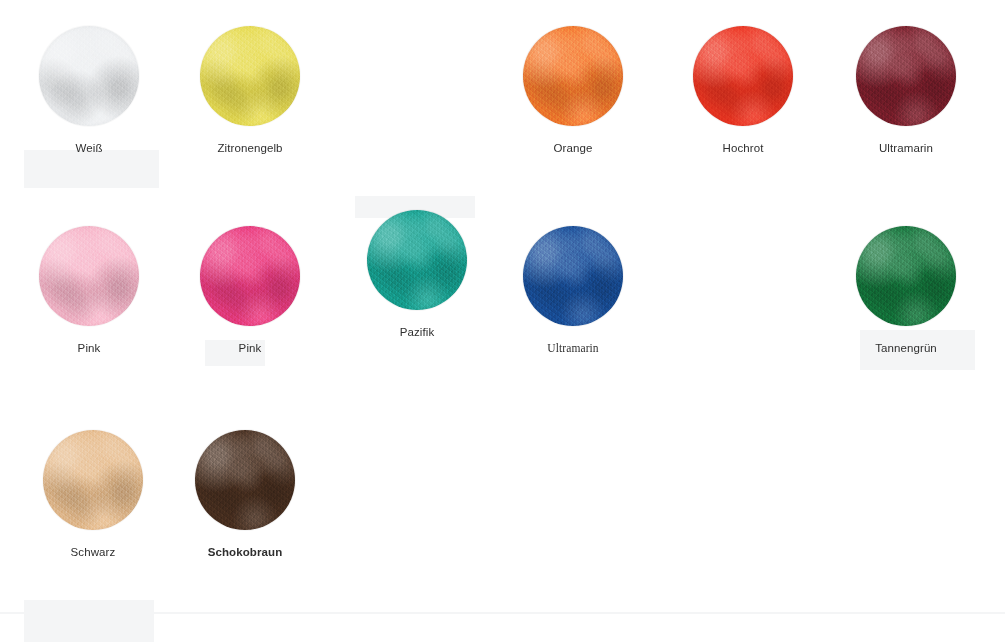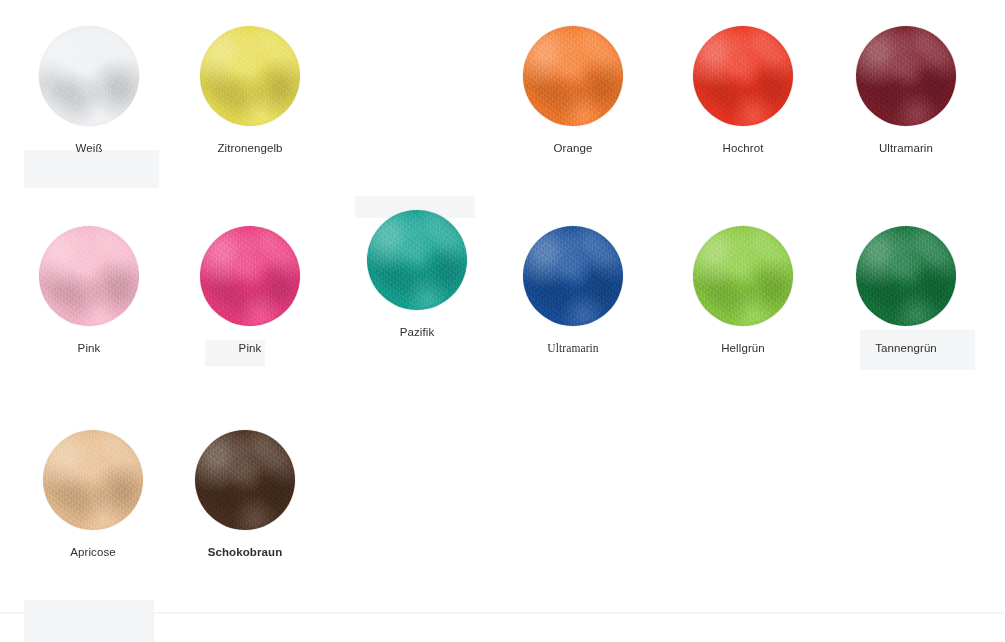--- a/index.html
+++ b/index.html
@@ -129,29 +129,25 @@
       <div class="swatch-label">Pink</div>
     </div>
     <div class="swatch-cell" style="left: 334px; top: 210px;">
       <div class="swatch-disc" style="--c: #17a494;"></div>
       <div class="swatch-label">Pazifik</div>
     </div>
     <div class="swatch-cell" style="left: 490px; top: 226px; font-family: Liberation Serif, serif;">
       <div class="swatch-disc" style="--c: #19509c;"></div>
       <div class="swatch-label">Ultramarin</div>
     </div>
-    <div class="swatch-cell" style="left: 660px; top: 226px;">
-      <div class="swatch-disc" style="--c: #8ccc42;"></div>
-      <div class="swatch-label">Hellgrün</div>
-    </div>
     <div class="swatch-cell" style="left: 823px; top: 226px;">
       <div class="swatch-disc" style="--c: #14763c;"></div>
       <div class="swatch-label">Tannengrün</div>
     </div>
     <div class="swatch-cell" style="left: 10px; top: 430px;">
       <div class="swatch-disc is-light" style="--c: #e8bf92;"></div>
-      <div class="swatch-label">Apricose</div>
+      <div class="swatch-label">Schwarz</div>
     </div>
     <div class="swatch-cell" style="left: 162px; top: 430px; font-weight: bold;">
       <div class="swatch-disc" style="--c: #4a3020;"></div>
       <div class="swatch-label">Schokobraun</div>
     </div>
   </div>
 
 </body></html>

